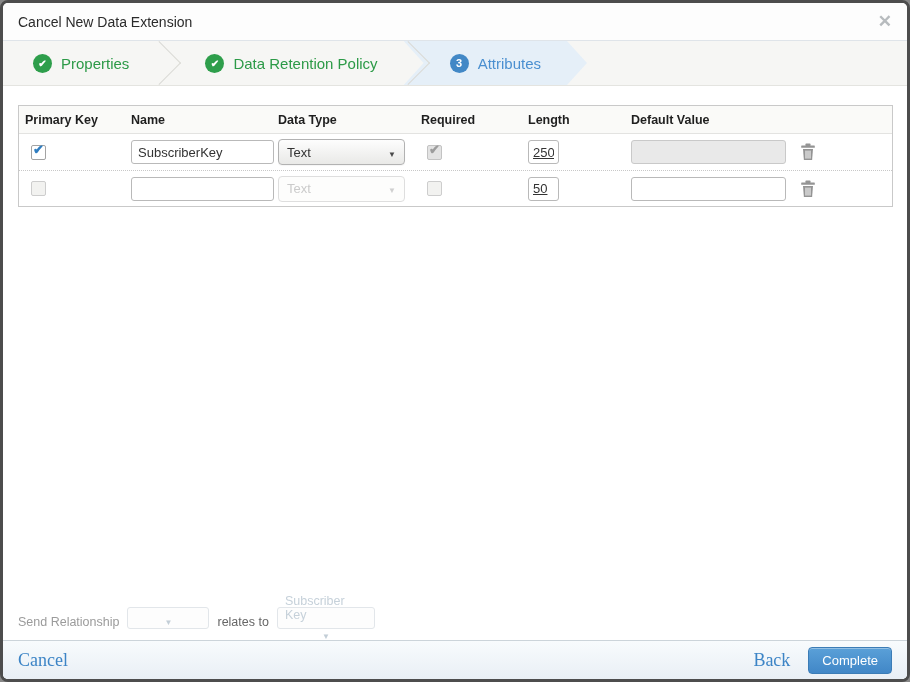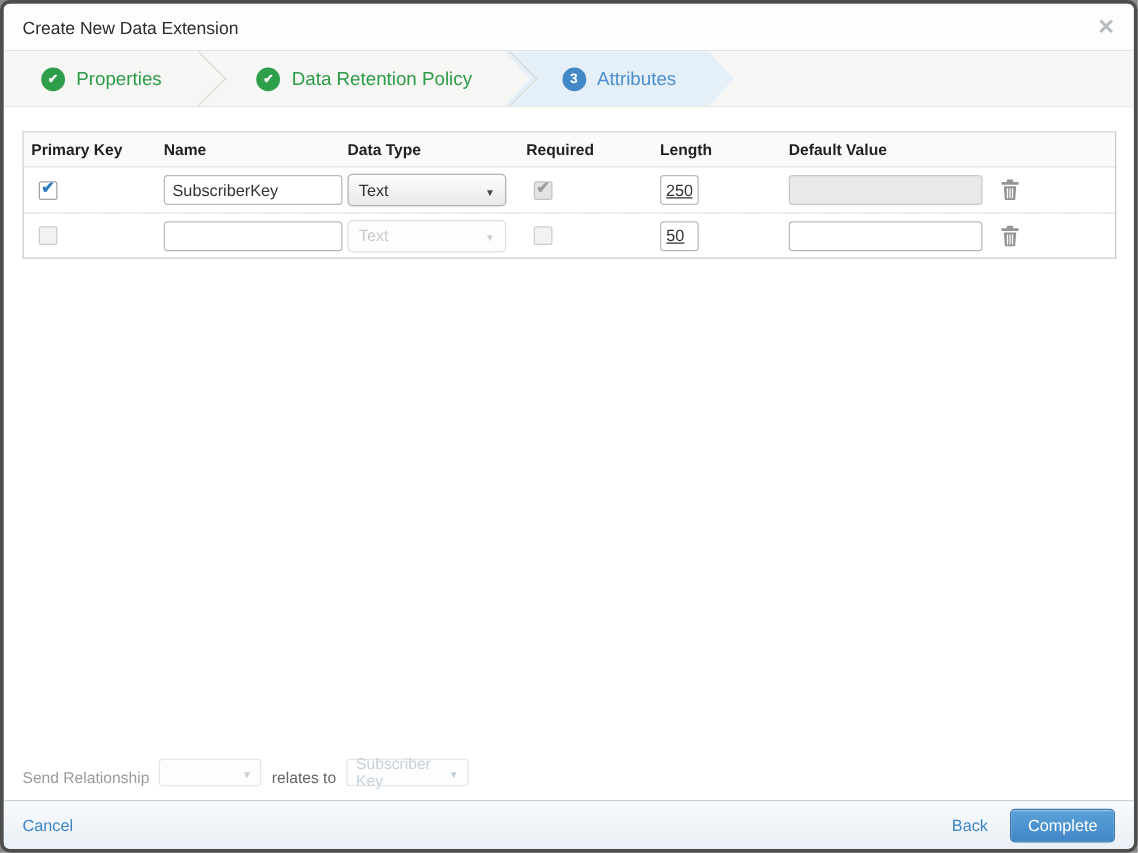--- a/index.html
+++ b/index.html
@@ -80,47 +80,47 @@
   .sel.disabled { background:#fdfdfc; border-color:#dedede; color:#cbcbcb; box-shadow:none; }
   .sel.disabled .caret::after { color:#d0d0d0; }
   
   .trash { margin-left:6px; background:none; border:none; cursor:pointer; padding:0; line-height:0; }
   
   .send-row { position:absolute; left:15px; bottom:50px; display:flex; align-items:flex-end; gap:8px; font-size:12.5px; }
   .send-row .lbl1 { color:#9b9b9b; }
   .send-row .lbl2 { color:#666; }
   .mini-sel {
     height:22px; border:1px solid #e2e6ea; border-radius:3px; background:#fdfdfd;
-    display:flex; align-items:center; padding:0 7px; font-size:12.5px; color:#c6d1da; gap:6px;
+    display:flex; align-items:center; padding:0 7px; font-size:12.5px; color:#c6d1da; gap:6px;flex-direction:column;
   }
   .mini-sel .caret::after { color:#c3ced7; }
   .ms1 { width:82px; justify-content:flex-end; }
   .ms2 { width:98px; justify-content:center; }
   
   .footer {
     position:absolute; left:0; right:0; bottom:0; height:39px;
     background:linear-gradient(#f8fbfd,#e9eff5); border-top:1px solid #ccd4da;
     display:flex; align-items:center; padding:0 15px;
   }
-  .link { color:#3c84c6; font-size:13px; text-decoration:none; cursor:pointer; }
+  .link { color:#3c84c6; font-size:18px; text-decoration:none; cursor:pointer;font-family:Liberation Serif, serif; }
   .back-link { margin-left:auto; margin-right:18px; }
   .btn-complete {
     background:linear-gradient(#5aa0d8,#4187c7); border:1px solid #3b7cb6; border-radius:4px;
     color:#fff; font-size:13px; padding:5px 13px; cursor:pointer;
     box-shadow:inset 0 1px 0 rgba(255,255,255,0.35);
     font-family:"Liberation Sans", sans-serif;
   }
 </style>
 </head>
 <body>
 
 <div class="modal">
 
   <div class="titlebar">
-    <span class="title">Create New Data Extension</span>
+    <span class="title">Cancel New Data Extension</span>
     <span class="close-x">✕</span>
   </div>
 
   <div class="stepbar">
     <div class="step complete step1">
       <span class="badge green">
           <span>✔</span>
         </span>
       <span>Properties</span>
     </div>

